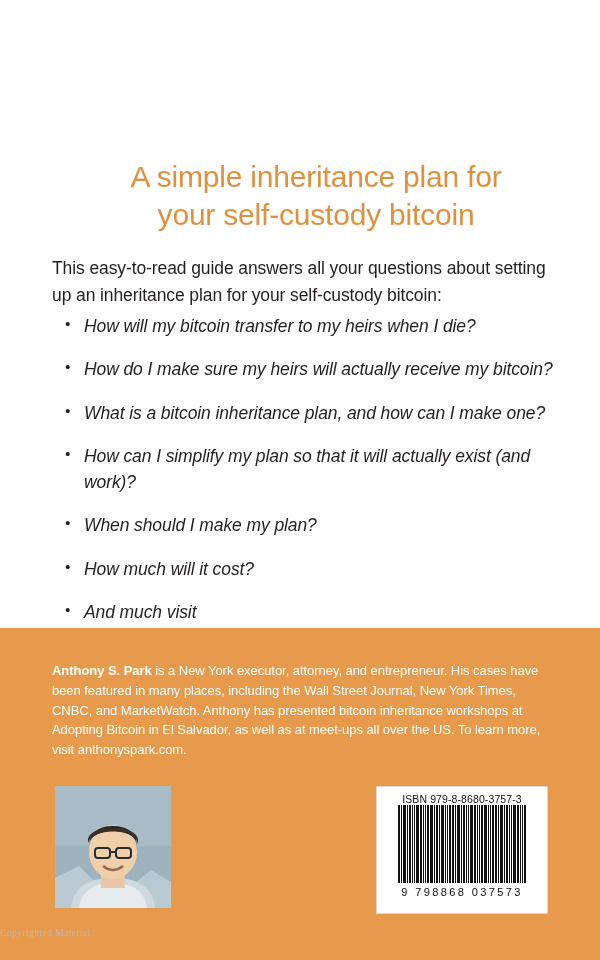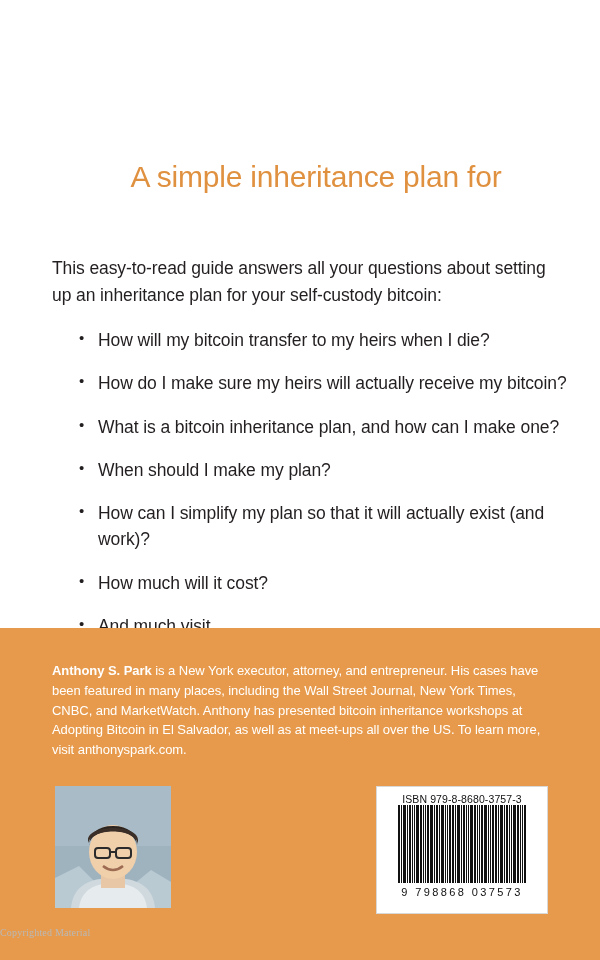--- a/index.html
+++ b/index.html
@@ -68,23 +68,24 @@
     line-height: 1.55;
     color: #231f20;
     letter-spacing: -0.1px;
   }
 
   .bullets {
     position: absolute;
     top: 313px;
     left: 52px;
     width: 510px;
-    margin: 14px;
+    margin: 0;
     padding: 0;
     list-style: none;
+    font-style: italic;
   }
   .bullets li {
     position: relative;
     padding-left: 32px;
     margin-bottom: 17px;
     font-size: 17.5px;
     line-height: 1.5;
     color: #231f20;
     letter-spacing: -0.1px;
   }
@@ -177,30 +178,31 @@
 <body>
 
 <div class="page">
 
   <div class="watermark top">Copyrighted Material</div>
 
   <div class="upper">
 
     <div class="headline">
       <span class="line">A simple inheritance plan for</span>
+      <span class="line">your self-custody bitcoin</span>
     </div>
 
     <div class="intro">This easy-to-read guide answers all your questions about setting up an inheritance plan for your self-custody bitcoin:</div>
 
     <ul class="bullets">
       <li>How will my bitcoin transfer to my heirs when I die?</li>
       <li>How do I make sure my heirs will actually receive my bitcoin?</li>
       <li>What is a bitcoin inheritance plan, and how can I make one?</li>
+      <li>How can I simplify my plan so that it will actually exist (and work)?</li>
       <li>When should I make my plan?</li>
-      <li>How can I simplify my plan so that it will actually exist (and work)?</li>
       <li>How much will it cost?</li>
       <li>And much visit</li>
     </ul>
   </div>
 
   <div class="lower">
 
     <div class="bio">
       <span class="author-name">Anthony S. Park</span><span> is a New York executor, attorney, and entrepreneur. His cases have been featured in many places, including the Wall Street Journal, New York Times, CNBC, and MarketWatch.  Anthony has presented bitcoin inheritance workshops at Adopting Bitcoin in El Salvador, as well as at meet-ups all over the US. To learn more, visit anthonyspark.com.</span>
     </div>

